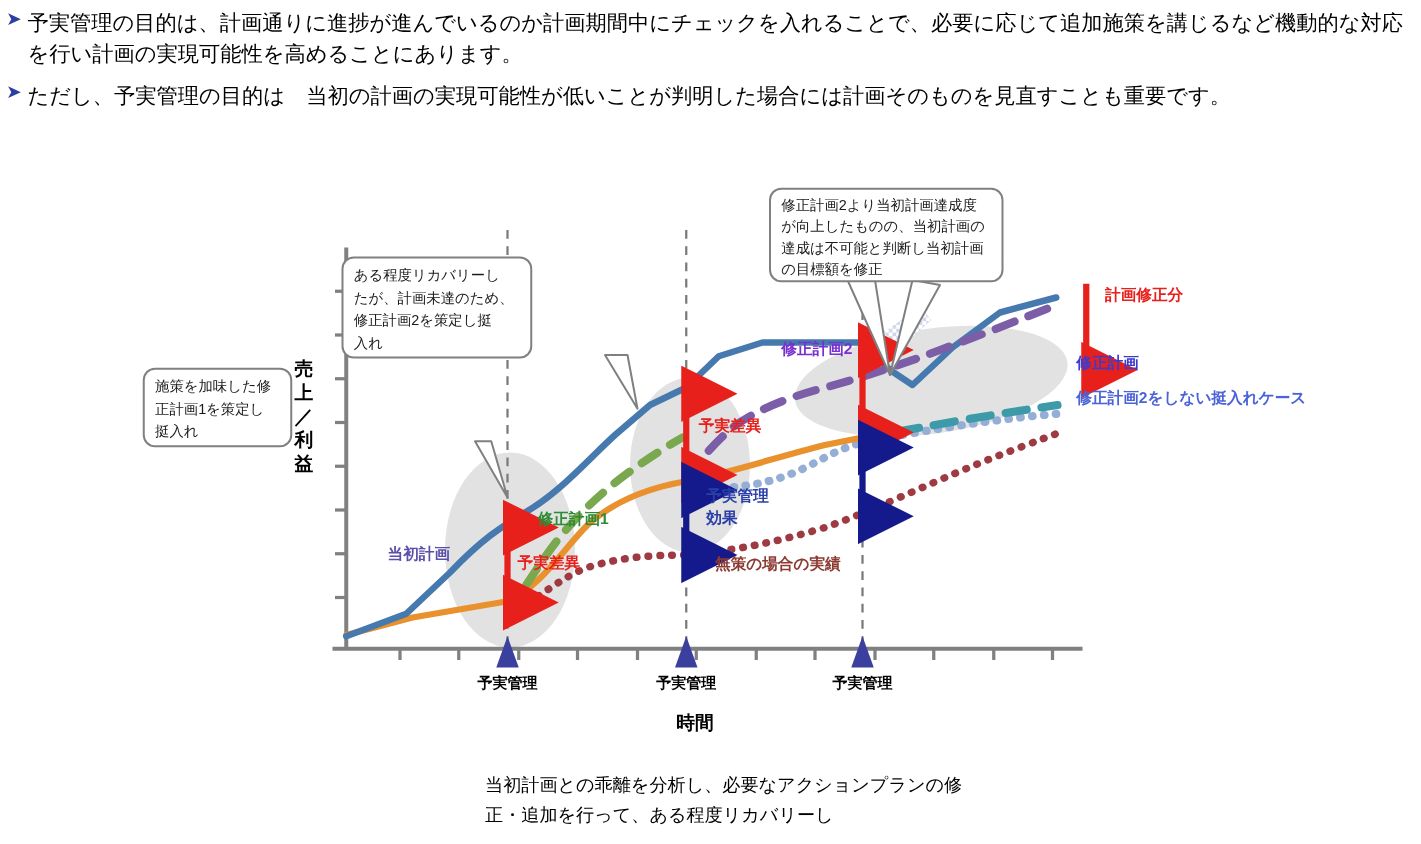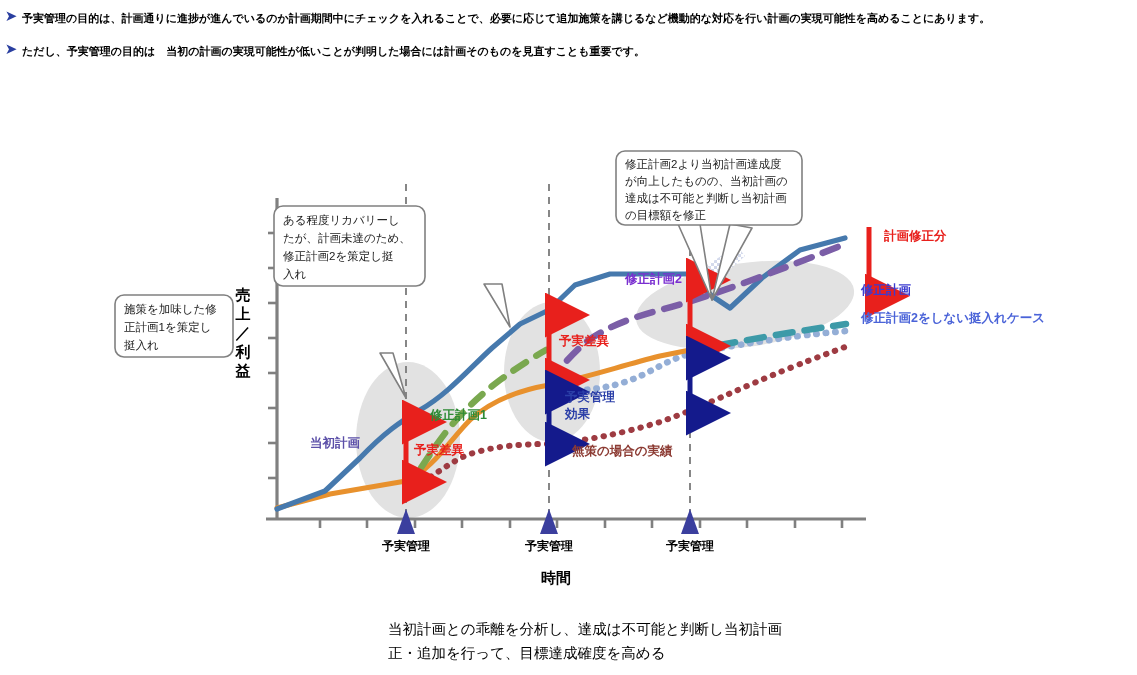--- a/index.html
+++ b/index.html
@@ -8,23 +8,22 @@
     font-family:"Liberation Sans","DejaVu Sans",sans-serif;
     color:#000;overflow:hidden;position:relative;
   }
   .bullets{position:absolute;left:0;top:6px;width:1125px;}
   .bullet-row{display:flex;align-items:flex-start;margin-bottom:8px;}
   .bullet-glyph{
     color:#2a3fa0;font-size:15px;line-height:20px;width:22px;
     flex:0 0 22px;text-align:center;
   }
   .bullet-text{
-    font-size:11px;line-height:25px;color:#000;letter-spacing:0px;
+    font-size:17px;line-height:25px;color:#000;letter-spacing:0px;
     flex:1 1 auto;
-    font-weight:bold;
   }
   .chart-wrap{position:absolute;left:0;top:110px;width:1137px;height:565px;}
   svg{display:block;}
   .cal-text{font-size:11.5px;fill:#1a1a1a;font-family:"Liberation Sans","DejaVu Sans",sans-serif;}
   .lbl{font-family:"Liberation Sans","DejaVu Sans",sans-serif;font-weight:bold;}
   .axis-title{font-size:15px;font-weight:bold;fill:#000;}
   .tick-label{font-size:12px;fill:#000;font-weight:bold;}
   .bottom-note{
     position:absolute;left:388px;top:617px;font-size:14.5px;line-height:24px;color:#000;
   }
@@ -202,15 +201,15 @@
     <text class="lbl" x="565" y="291" font-size="12.5" fill="#2b3fa8">
       <tspan x="565" dy="0">予実管理</tspan>
       <tspan x="565" dy="17">効果</tspan>
     </text>
   </g>
 
 </svg>
 </div>
 
 <div class="bottom-note">
-  <div>当初計画との乖離を分析し、達成は不可能と判断し当初計画</div>
-  <div>正・追加を行って、目標達成確度を高める</div>
+  <div>当初計画との乖離を分析し、必要なアクションプランの修</div>
+  <div>正・追加を行って、ある程度リカバリーし</div>
 </div>
 
 </body></html>

